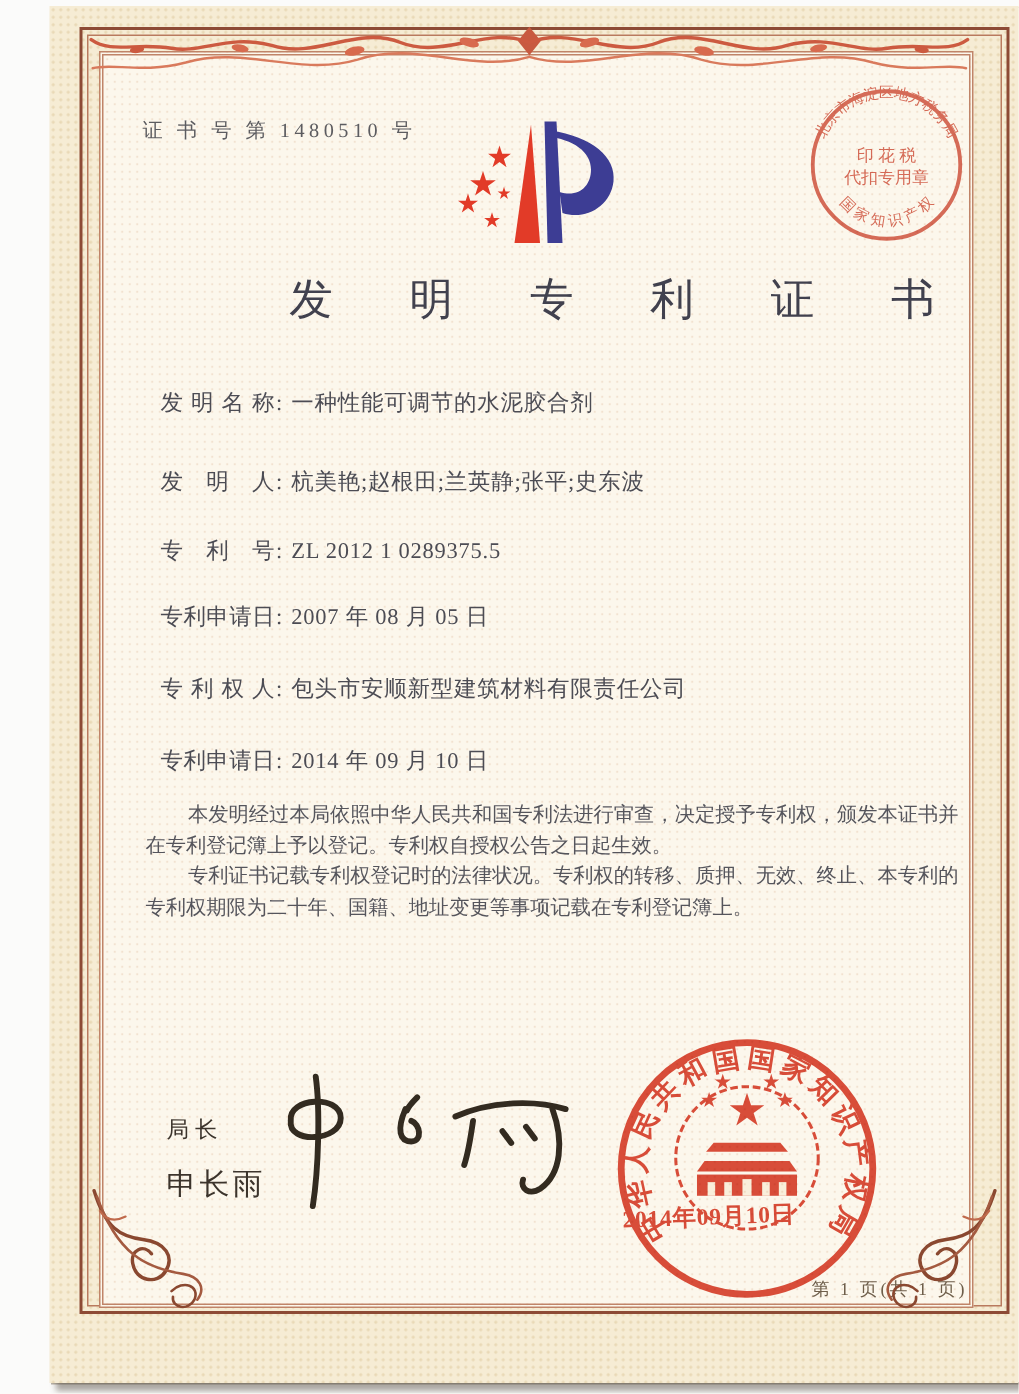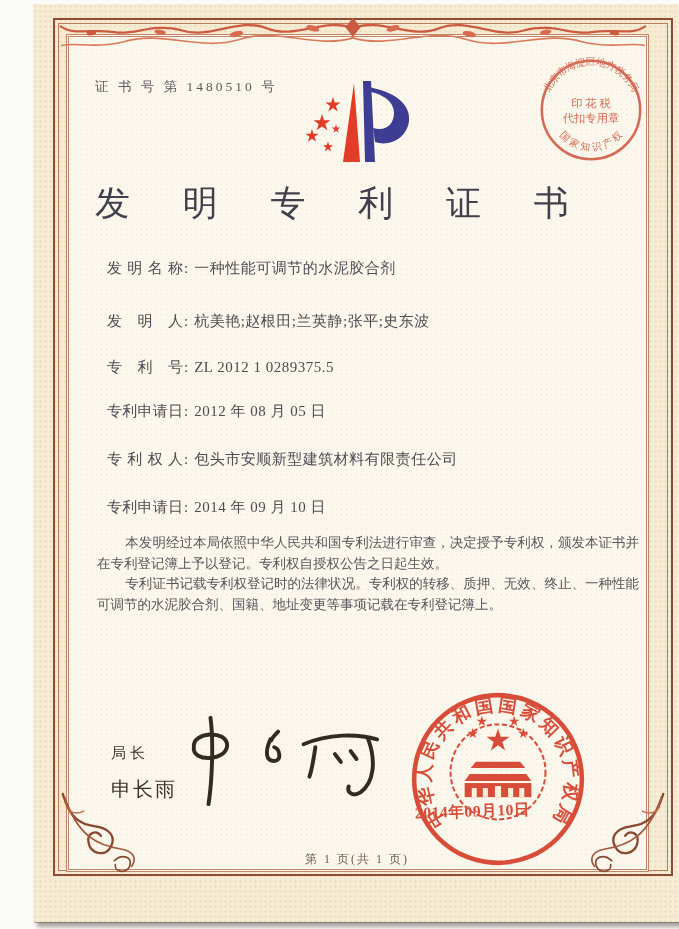--- a/index.html
+++ b/index.html
@@ -29,22 +29,22 @@
     border:3px double #c08468;
   }
   .band { position:absolute; left:24px; right:24px; top:10px; height:42px; z-index:4; }
   .flourish { position:absolute; width:86px; height:86px; z-index:4; }
   .flourish.bl { left:24px; bottom:46px; transform:scaleX(-1); }
   .flourish.br { right:24px; bottom:46px; }
 
   .cert-no { position:absolute; left:62px; top:74px; font-size:13.5px; color:#5c5c60;
              letter-spacing:3px; z-index:3; }
   .logo { position:absolute; left:270px; top:76px; width:140px; height:96px; z-index:3; }
-  .title { position:absolute; left:40px; right:48px; top:176px; text-align:left;
-           font-size:35px; letter-spacing:22px; text-indent:22px; color:#41414e;
+  .title { position:absolute; left:40px; right:48px; top:176px; text-align:right;
+           font-size:29px; letter-spacing:22px; text-indent:22px; color:#41414e;
            font-weight:500; z-index:3; }
 
   .field-row { position:absolute; left:74px; right:60px; height:22px; font-size:15px;
                color:#4c4c54; z-index:3; white-space:nowrap; }
   .field-label { display:inline-block; width:76px; text-align:justify; text-align-last:justify; }
   .field-sep { display:inline-block; margin:0 6px 0 1px; }
   .field-value { letter-spacing:0.5px; }
 
   .paras { position:absolute; left:64px; width:542px; top:529px; z-index:3;
            font-size:13.5px; line-height:20.5px; color:#55555c; }
@@ -54,21 +54,21 @@
                letter-spacing:4px; z-index:3; }
   .sig-name  { position:absolute; left:78px; top:772px; font-size:20px; color:#3c342c;
                letter-spacing:2px; z-index:3; }
   .sig-script { position:absolute; left:142px; top:706px; width:218px; height:98px; z-index:3; }
 
   .seal-main { position:absolute; left:369px; top:679px; width:192px; height:192px; z-index:6;
                mix-blend-mode:multiply; opacity:0.92; }
   .seal-tax  { position:absolute; left:499px; top:47px; width:118px; height:118px; z-index:6;
                mix-blend-mode:multiply; opacity:0.8; }
 
-  .footer { position:absolute; left:36px; right:48px; top:847px; text-align:center;
+  .footer { position:absolute; left:36px; right:48px; top:847px; text-align:right;
             font-size:12px; color:#6e5e4a; letter-spacing:2px; z-index:3; }
   .hidden-defs { position:absolute; width:0; height:0; overflow:hidden; }
 </style>
 </head>
 <body>
 
 <svg class="hidden-defs" aria-hidden="true">
   <defs>
     <polygon id="star" points="0,-1 0.224,-0.309 0.951,-0.309 0.363,0.118 0.588,0.809 0,0.382 -0.588,0.809 -0.363,0.118 -0.951,-0.309 -0.224,-0.309"></polygon>
     <g id="flourish-art">
@@ -128,32 +128,32 @@
     <div class="field-row" style="top:308px">
       <span class="field-label">发明人</span><span class="field-sep">:</span><span class="field-value">杭美艳;赵根田;兰英静;张平;史东波</span>
     </div>
     <div class="field-row" style="top:255px">
       <span class="field-label">发明名称</span><span class="field-sep">:</span><span class="field-value">一种性能可调节的水泥胶合剂</span>
     </div>
     <div class="field-row" style="top:354px">
       <span class="field-label">专利号</span><span class="field-sep">:</span><span class="field-value">ZL 2012 1 0289375.5</span>
     </div>
     <div class="field-row" style="top:398px">
-      <span class="field-label">专利申请日</span><span class="field-sep">:</span><span class="field-value">2012 年 08 月 05 日</span>
+      <span class="field-label">专利申请日</span><span class="field-sep">:</span><span class="field-value">2007 年 08 月 05 日</span>
     </div>
     <div class="field-row" style="top:446px">
       <span class="field-label">专利权人</span><span class="field-sep">:</span><span class="field-value">包头市安顺新型建筑材料有限责任公司</span>
     </div>
     <div class="field-row" style="top:494px">
       <span class="field-label">专利申请日</span><span class="field-sep">:</span><span class="field-value">2014 年 09 月 10 日</span>
     </div>
 
     <div class="paras">
       <p>本发明经过本局依照中华人民共和国专利法进行审查，决定授予专利权，颁发本证书并在专利登记簿上予以登记。专利权自授权公告之日起生效。</p>
-      <p>专利证书记载专利权登记时的法律状况。专利权的转移、质押、无效、终止、一种性能可调节的水泥胶合剂、国籍、地址变更等事项记载在专利登记簿上。</p>
+      <p>专利证书记载专利权登记时的法律状况。专利权的转移、质押、无效、终止、本专利的专利权期限为二十年、国籍、地址变更等事项记载在专利登记簿上。</p>
     </div>
 
     <div class="sig-title">局长</div>
     <div class="sig-name">申长雨</div>
 
     <svg class="sig-script" viewBox="0 0 220 100">
       <g fill="none" stroke="#332b20" stroke-width="4" stroke-linecap="round">
         <path d="M18,38 C16,22 52,20 52,36 C52,52 16,54 18,38 Z"></path>
         <path d="M35,8 C38,30 37,70 33,96"></path>
         <path d="M96,30 C90,44 92,52 100,52 C108,52 106,40 100,38"></path>

